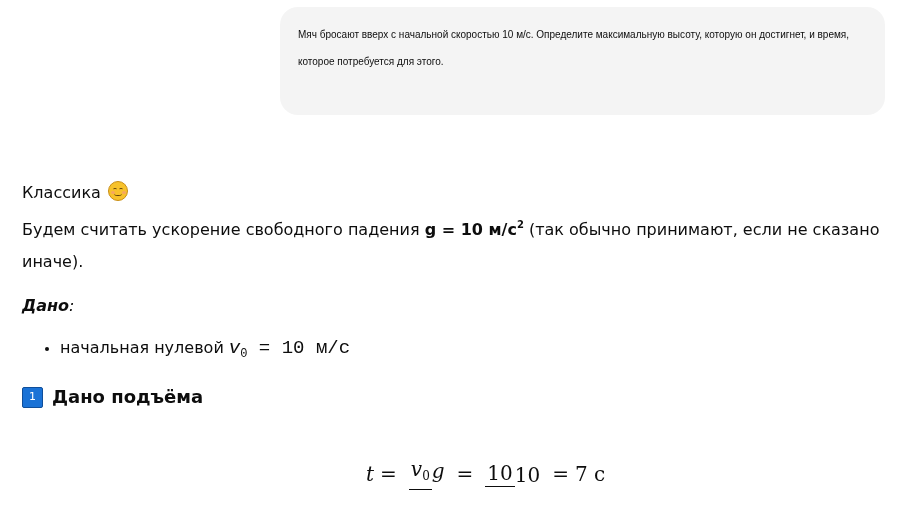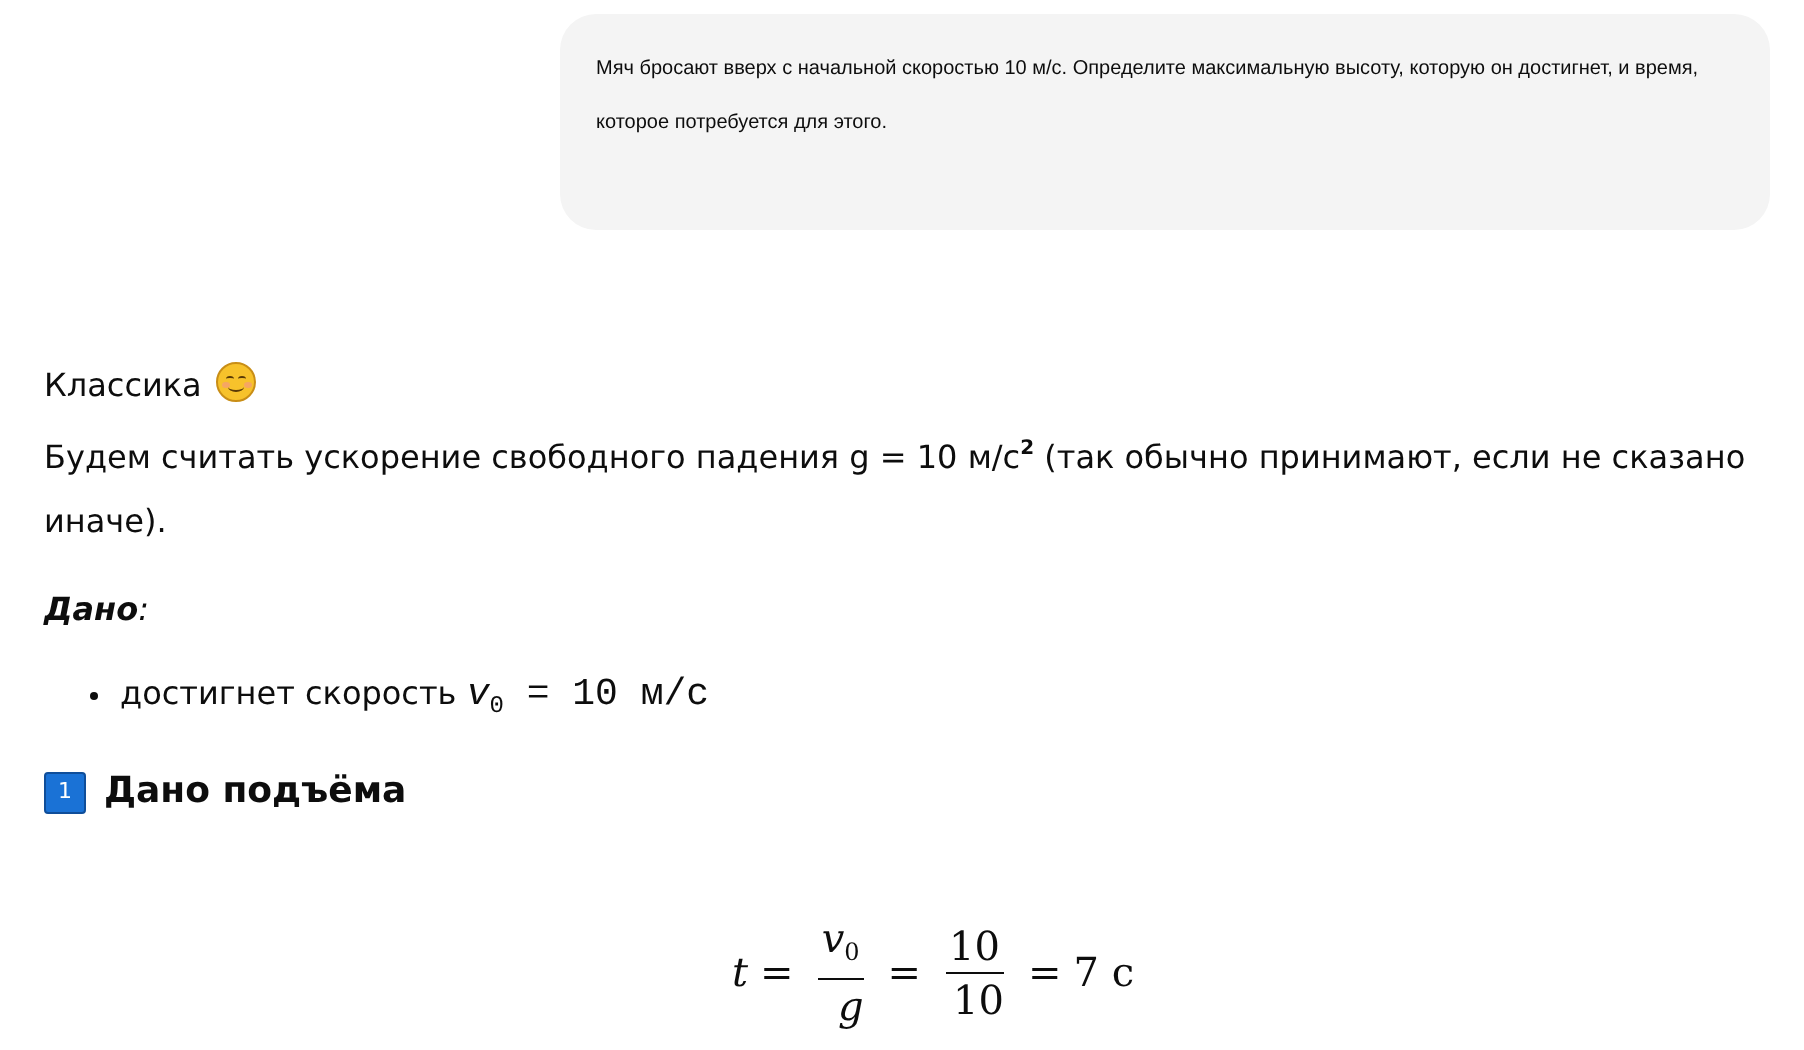--- a/index.html
+++ b/index.html
@@ -24,21 +24,21 @@
   }
   .emoji::before {
     content: ""; position: absolute; left: 4px; top: 6px; width: 4px; height: 2px;
     border-top: 1.5px solid #5a3a06; border-radius: 50% 50% 0 0;
     box-shadow: 7px 0 0 -0px transparent;
   }
   .emoji .eye2 { position:absolute; left: 10px; top: 6px; width: 4px; height: 2px; border-top: 1.5px solid #5a3a06; border-radius: 50% 50% 0 0; }
   .emoji .mouth { position:absolute; left: 5px; top: 9px; width: 8px; height: 4px; border-bottom: 1.5px solid #5a3a06; border-radius: 0 0 50% 50%; }
   .emoji .cheek1 { position:absolute; left: 2px; top: 9px; width: 4px; height: 3px; background: #f59a7a; border-radius: 50%; opacity: .7; }
   .emoji .cheek2 { position:absolute; left: 13px; top: 9px; width: 4px; height: 3px; background: #f59a7a; border-radius: 50%; opacity: .7; }
-  b { font-weight: normal; }
+  b { font-weight: bold; }
   sup { font-size: 10px; vertical-align: 7px; }
   .dano { margin-top: 16px; font-weight: bold; line-height: 24px; font-style: italic; }
   ul { margin: 18px 0 0 0; padding-left: 38px; }
   li { line-height: 24px; }
   li::marker { font-size: 14px; }
   .math { font-family: Liberation Mono, monospace; font-size: 19px; }
   .math i { font-style: italic; }
   .sub { font-size: 12px; vertical-align: -4px; }
   .heading {
     margin-top: 18px; font-size: 18px; font-weight: bold; line-height: 26px;
@@ -49,21 +49,21 @@
     width: 21px; height: 21px; background: #1a72d6; color: #fff;
     border: 1px solid #0f4e9a; box-sizing: border-box; border-radius: 2px;
     font-size: 11px; font-weight: normal; margin-right: 9px;
   }
   .para { margin-top: 10px; line-height: 24px; }
   .formula {
     position: absolute; left: 366px; top: 458px;
     display: flex; align-items: center;
     font-family: "DejaVu Serif", "Liberation Serif", serif; font-size: 20px;
   }
-  .frac { display: inline-flex; flex-direction: column; align-items: flex-end; margin: 0 6px; }
+  .frac { display: inline-flex; flex-direction: row; align-items: flex-start; margin: 0 6px; }
   .frac .num { border-bottom: 1.2px solid #0d0d0d; padding: 0 2px 2px; line-height: 22px; }
   .frac .den { padding-top: 2px; line-height: 22px; }
   .op { margin: 0 6px; }
 </style>
 </head>
 <body>
 
 <div class="user-bubble">
   <span>Мяч бросают вверх с начальной скоростью 10 м/с. Определите максимальную высоту, которую он достигнет, и время, которое потребуется для этого.</span>
 </div>
@@ -78,21 +78,21 @@
   <div class="line">
     <span>Будем считать ускорение свободного падения </span><b>g = 10 м/с</b><sup style="font-weight:bold">2</sup><span> (так обычно принимают, если не сказано иначе).</span>
   </div>
 
   <div class="dano">
     <span>Дано</span><span style="font-weight:normal">:</span>
   </div>
 
   <ul>
     <li>
-      <span>достигнет скорость </span><span class="math"><i>v</i><span class="sub">0</span><span> = 10 м/с</span></span>
+      <span>начальная нулевой </span><span class="math"><i>v</i><span class="sub">0</span><span> = 10 м/с</span></span>
     </li>
   </ul>
 
   <div class="heading">
     <span class="keycap">1</span>
     <span>Дано подъёма</span>
   </div>
 
 </div>
 

